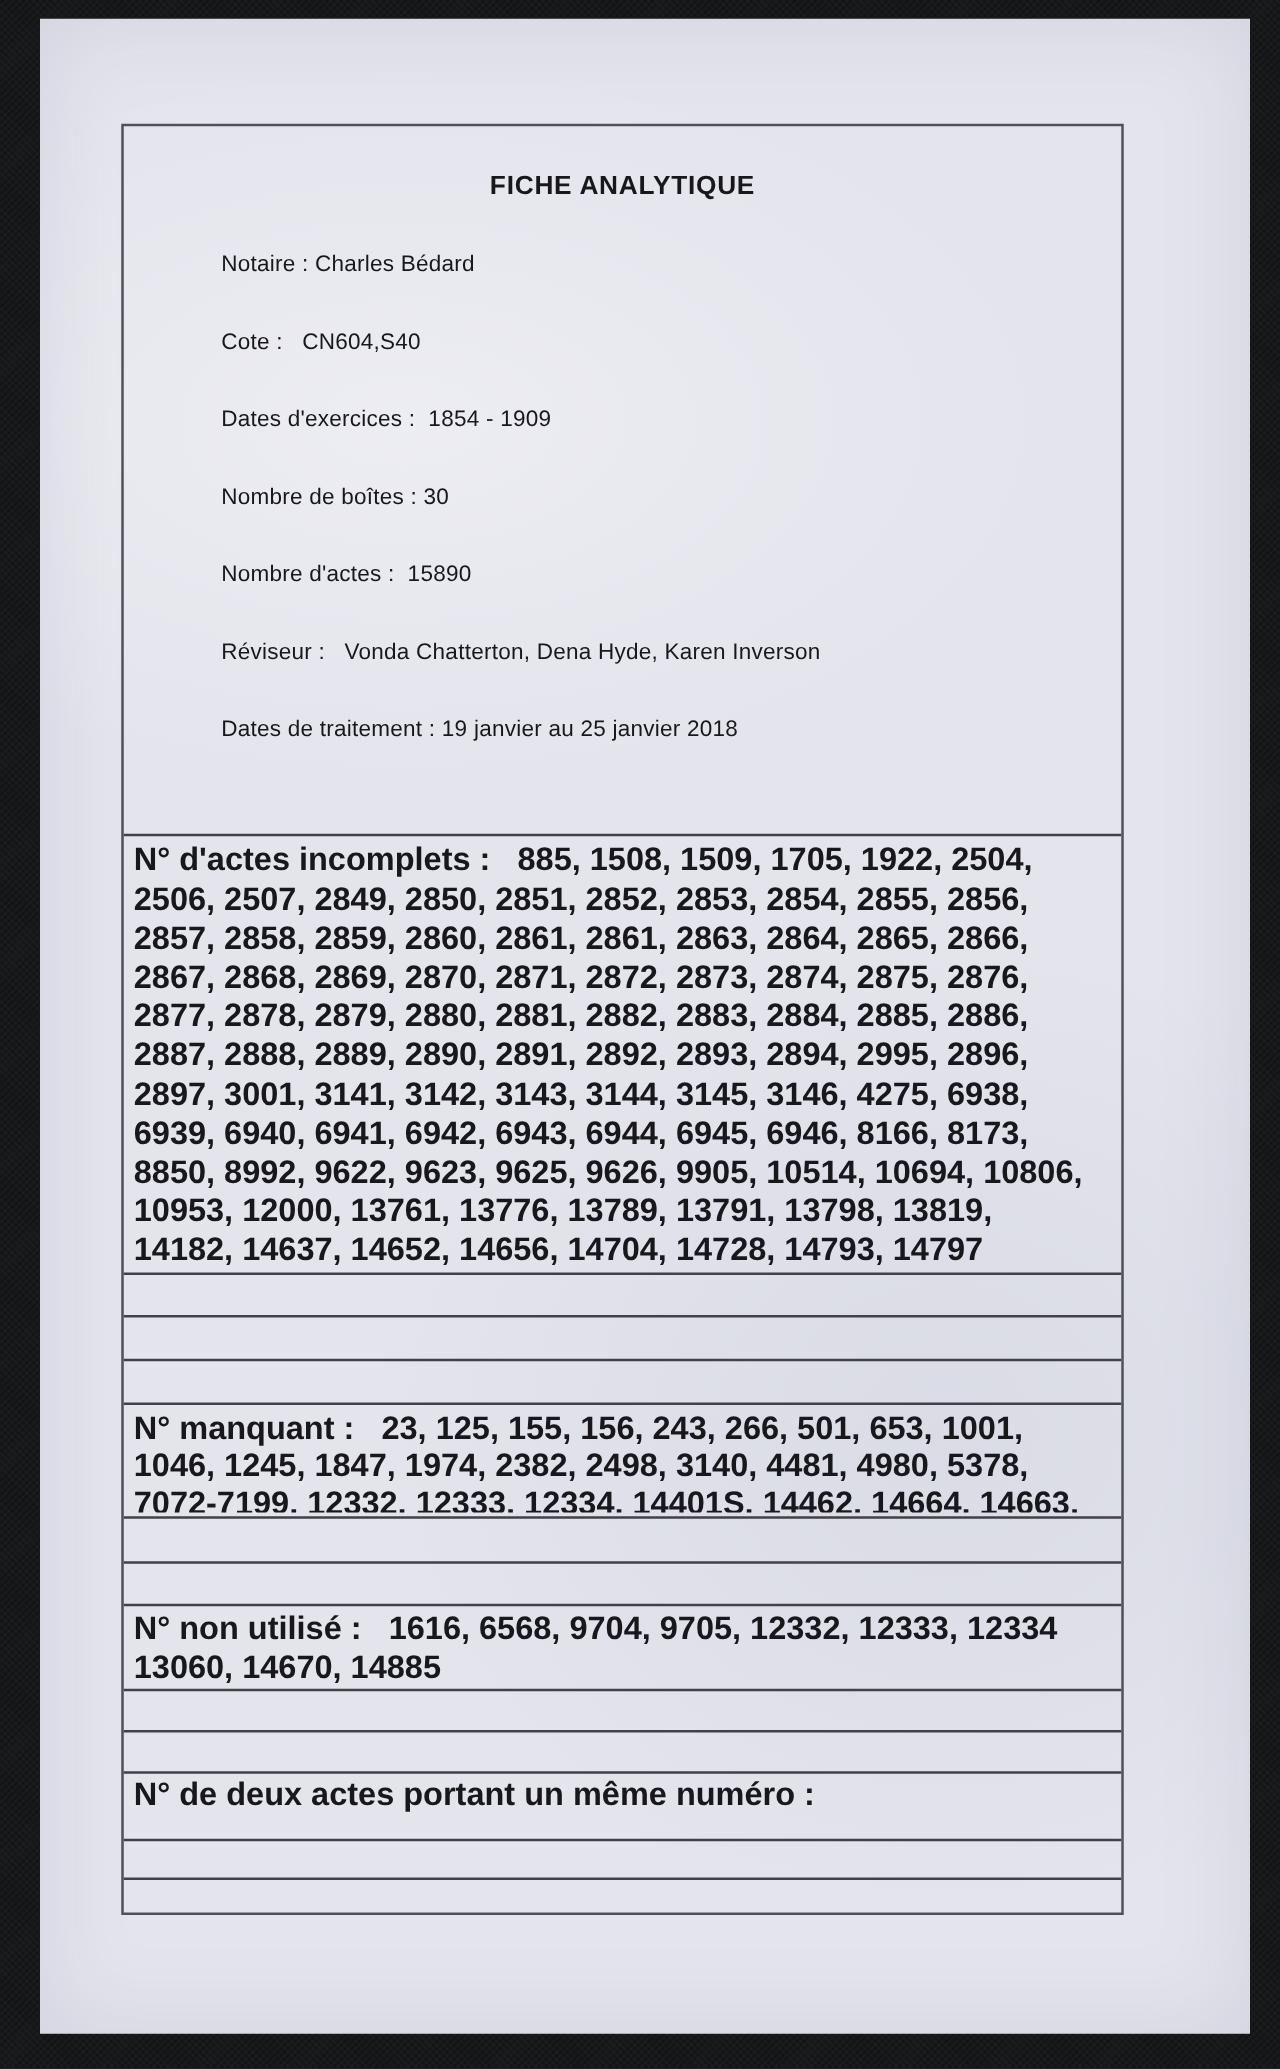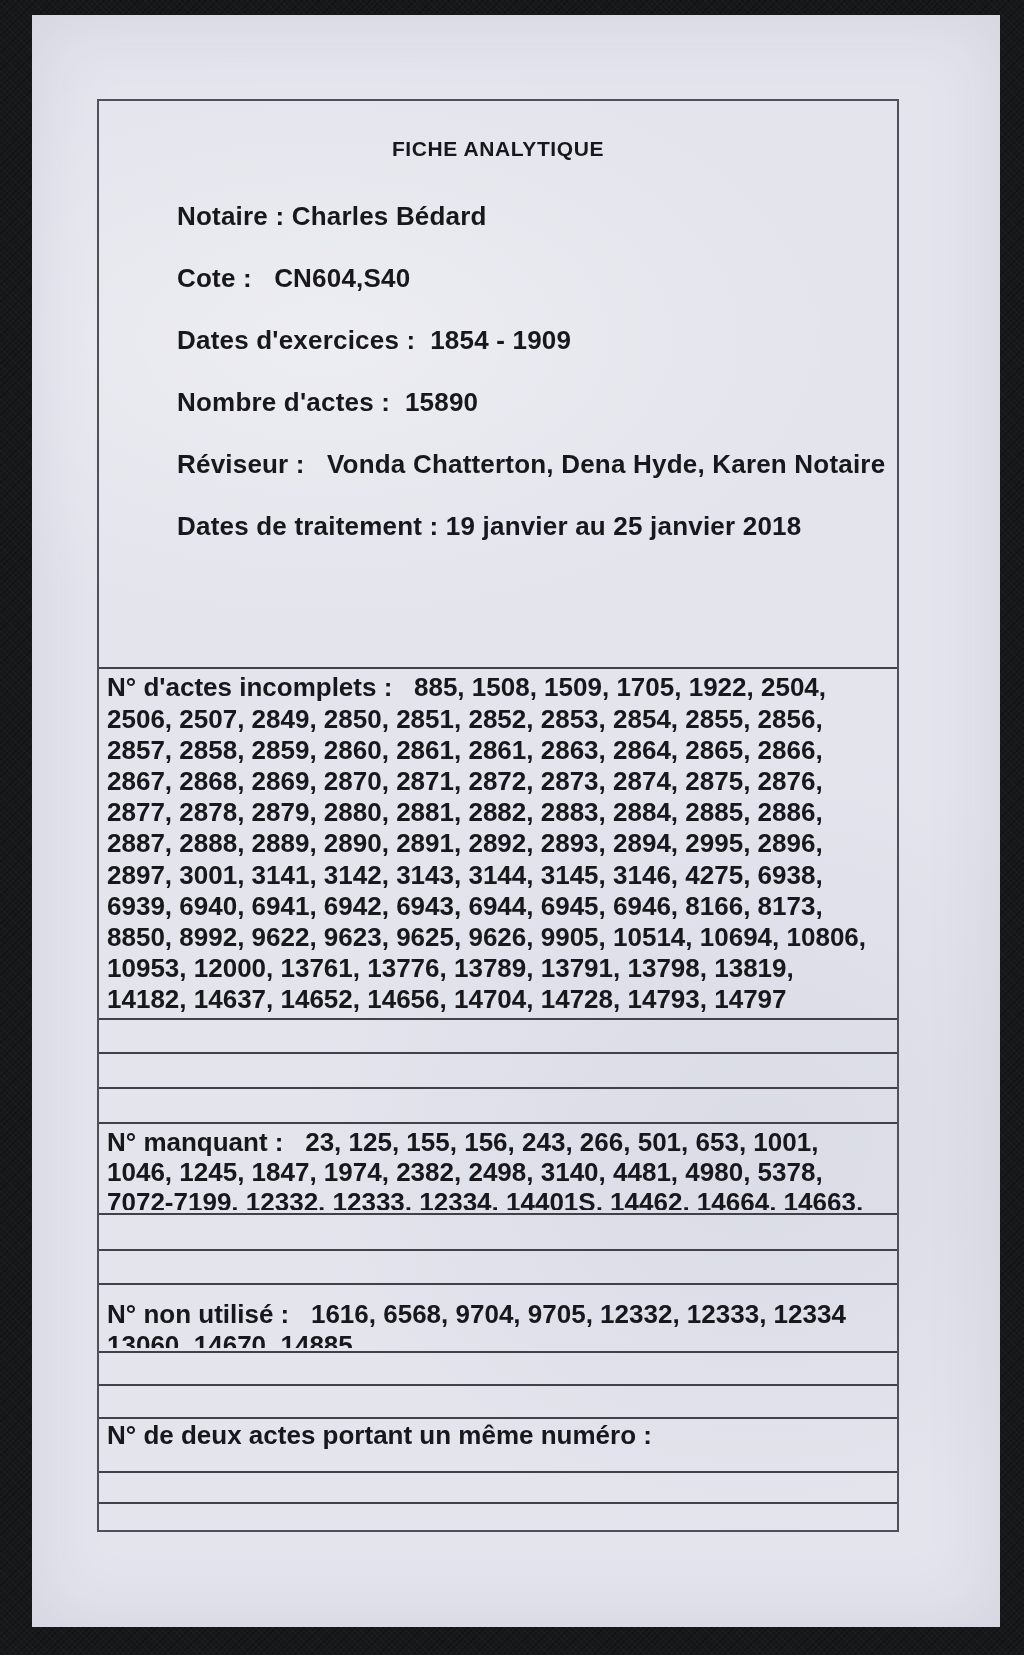--- a/index.html
+++ b/index.html
@@ -33,52 +33,53 @@
   .row { box-sizing:border-box; border-top:2px solid #424049; }
   .row:first-child { border-top:none; }
   .header-box { height:563px; }
   .title {
     margin-top:36px; text-align:center;
     font-weight:700; font-size:21px; letter-spacing:0.6px;
   }
   .fields { margin:40px 0 0 78px; }
   .field {
     height:22px; margin-bottom:40px;
-    font-weight:700; font-size:26px; letter-spacing:0.2px;
+    font-weight:400; font-size:18px; letter-spacing:0.2px;
     white-space:pre-wrap;
   }
   .sec {
     font-weight:700; font-size:26px;
     white-space:pre-wrap;
     padding:3px 6px 0 8px;
     overflow:hidden;
     letter-spacing:0px;
   }
   .sec-incomplets { height:347px; line-height:31.2px; }
   .sec-manquant   { height:88px; line-height:30px; }
-  .sec-nonutilise { height:65px;  line-height:31px; padding-top:14px; }
+  .sec-nonutilise { height:65px;  line-height:31px; padding-top:2px; }
   .sec-deuxactes  { height:50px;  line-height:27px; }
   .h31 { height:31px; } .h32 { height:32px; } .h29 { height:29px; } .h30 { height:30px; }
   .h28 { height:28px; }
 </style>
 </head>
 <body>
 
 <div class="bg">
   <div class="paper">
     <div class="frame">
 
       <div class="row header-box">
         <div class="title">FICHE ANALYTIQUE</div>
         <div class="fields">
           <div class="field">Notaire : Charles Bédard</div>
           <div class="field">Cote :   CN604,S40</div>
           <div class="field">Dates d'exercices :  1854 - 1909</div>
+          <div class="field">Nombre de boîtes : 30</div>
           <div class="field">Nombre d'actes :  15890</div>
-          <div class="field">Réviseur :   Vonda Chatterton, Dena Hyde, Karen Notaire</div>
+          <div class="field">Réviseur :   Vonda Chatterton, Dena Hyde, Karen Inverson</div>
           <div class="field">Dates de traitement : 19 janvier au 25 janvier 2018</div>
         </div>
       </div>
 
       <div class="row sec sec-incomplets">N° d'actes incomplets :   885, 1508, 1509, 1705, 1922, 2504,
 2506, 2507, 2849, 2850, 2851, 2852, 2853, 2854, 2855, 2856,
 2857, 2858, 2859, 2860, 2861, 2861, 2863, 2864, 2865, 2866,
 2867, 2868, 2869, 2870, 2871, 2872, 2873, 2874, 2875, 2876,
 2877, 2878, 2879, 2880, 2881, 2882, 2883, 2884, 2885, 2886,
 2887, 2888, 2889, 2890, 2891, 2892, 2893, 2894, 2995, 2896,

